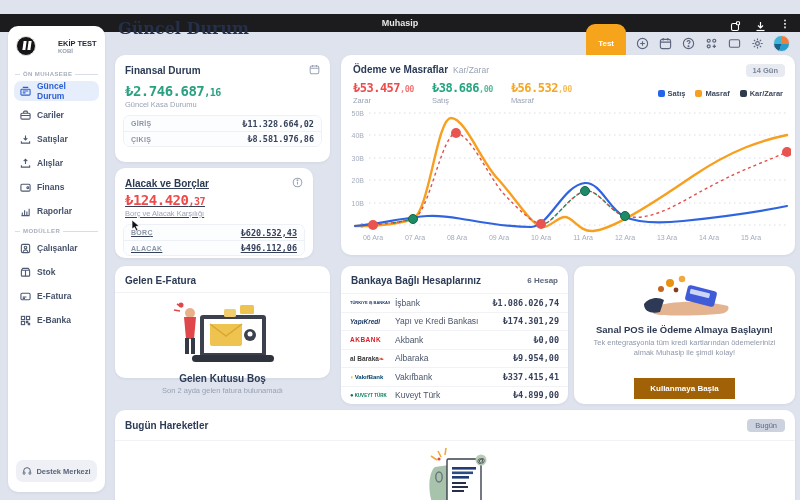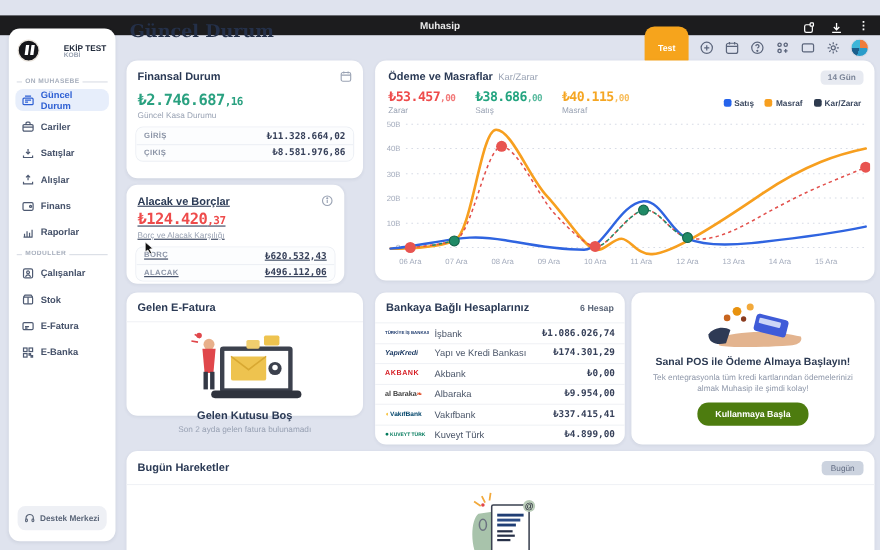--- a/index.html
+++ b/index.html
@@ -94,21 +94,21 @@
   .lg-albaraka::after { content:"❧"; color:#e2502a; font-size:6px; }
   .lg-vakif { font-size:6px; color:#00446a; }
   .lg-vakif::before { content:"◖"; color:#f6b40e; font-size:6px; margin-right:1px; }
   .lg-kuveyt { font-size:4.5px; color:#00795b; }
   .lg-kuveyt::before { content:"●"; color:#00795b; font-size:6px; margin-right:1px; }
 
   
   .card-pos { left:574px; top:266px; width:221px; height:138px; text-align:center; }
   .pos-title { font-size:9.5px; font-weight:bold; color:#2c3a52; margin-top:4px; padding:0 10px; }
   .pos-desc { font-size:7.5px; color:#8f98aa; margin-top:3px; padding:0 14px; line-height:1.35; }
-  .pos-btn { display:inline-block; margin-top:8px; background:#4d7c0f; color:#fff; font-size:8px; font-weight:bold; padding:6px 16px; border-radius:10px; cursor:pointer; }
+  .pos-btn { display:inline-block; margin-top:20px; background:#a16207; color:#fff; font-size:8px; font-weight:bold; padding:6px 16px; border-radius:0; cursor:pointer; }
   .pos-illus { position:relative; height:46px; margin-top:8px; }
 
   
   .card-bugun { left:115px; top:410px; width:680px; height:110px; }
   .bugun-badge { margin-left:auto; background:#ccd3df; color:#5f6a80; font-size:7.5px; font-weight:normal; padding:2px 8px; border-radius:4px; cursor:pointer; }
 
   
   .illus-efatura { position:relative; height:72px; margin-top:4px; }
   .doc-illus { position:relative; height:60px; margin-top:6px; }
 
@@ -338,21 +338,21 @@
   <div class="stats-row">
     <div class="stat stat-red">
       <div class="val"><span>₺53.457</span><span class="dec">,00</span></div>
       <div class="lbl">Zarar</div>
     </div>
     <div class="stat stat-green">
       <div class="val"><span>₺38.686</span><span class="dec">,00</span></div>
       <div class="lbl">Satış</div>
     </div>
     <div class="stat stat-orange">
-      <div class="val"><span>₺40.115</span><span class="dec">,00</span></div>
+      <div class="val"><span>₺56.532</span><span class="dec">,00</span></div>
       <div class="lbl">Masraf</div>
     </div>
     <div class="legend">
       <span class="legend-item">
           <span class="legend-sq lg-blue"></span>
           <span>Satış</span>
         </span>
       <span class="legend-item">
           <span class="legend-sq lg-orange"></span>
           <span>Masraf</span>

